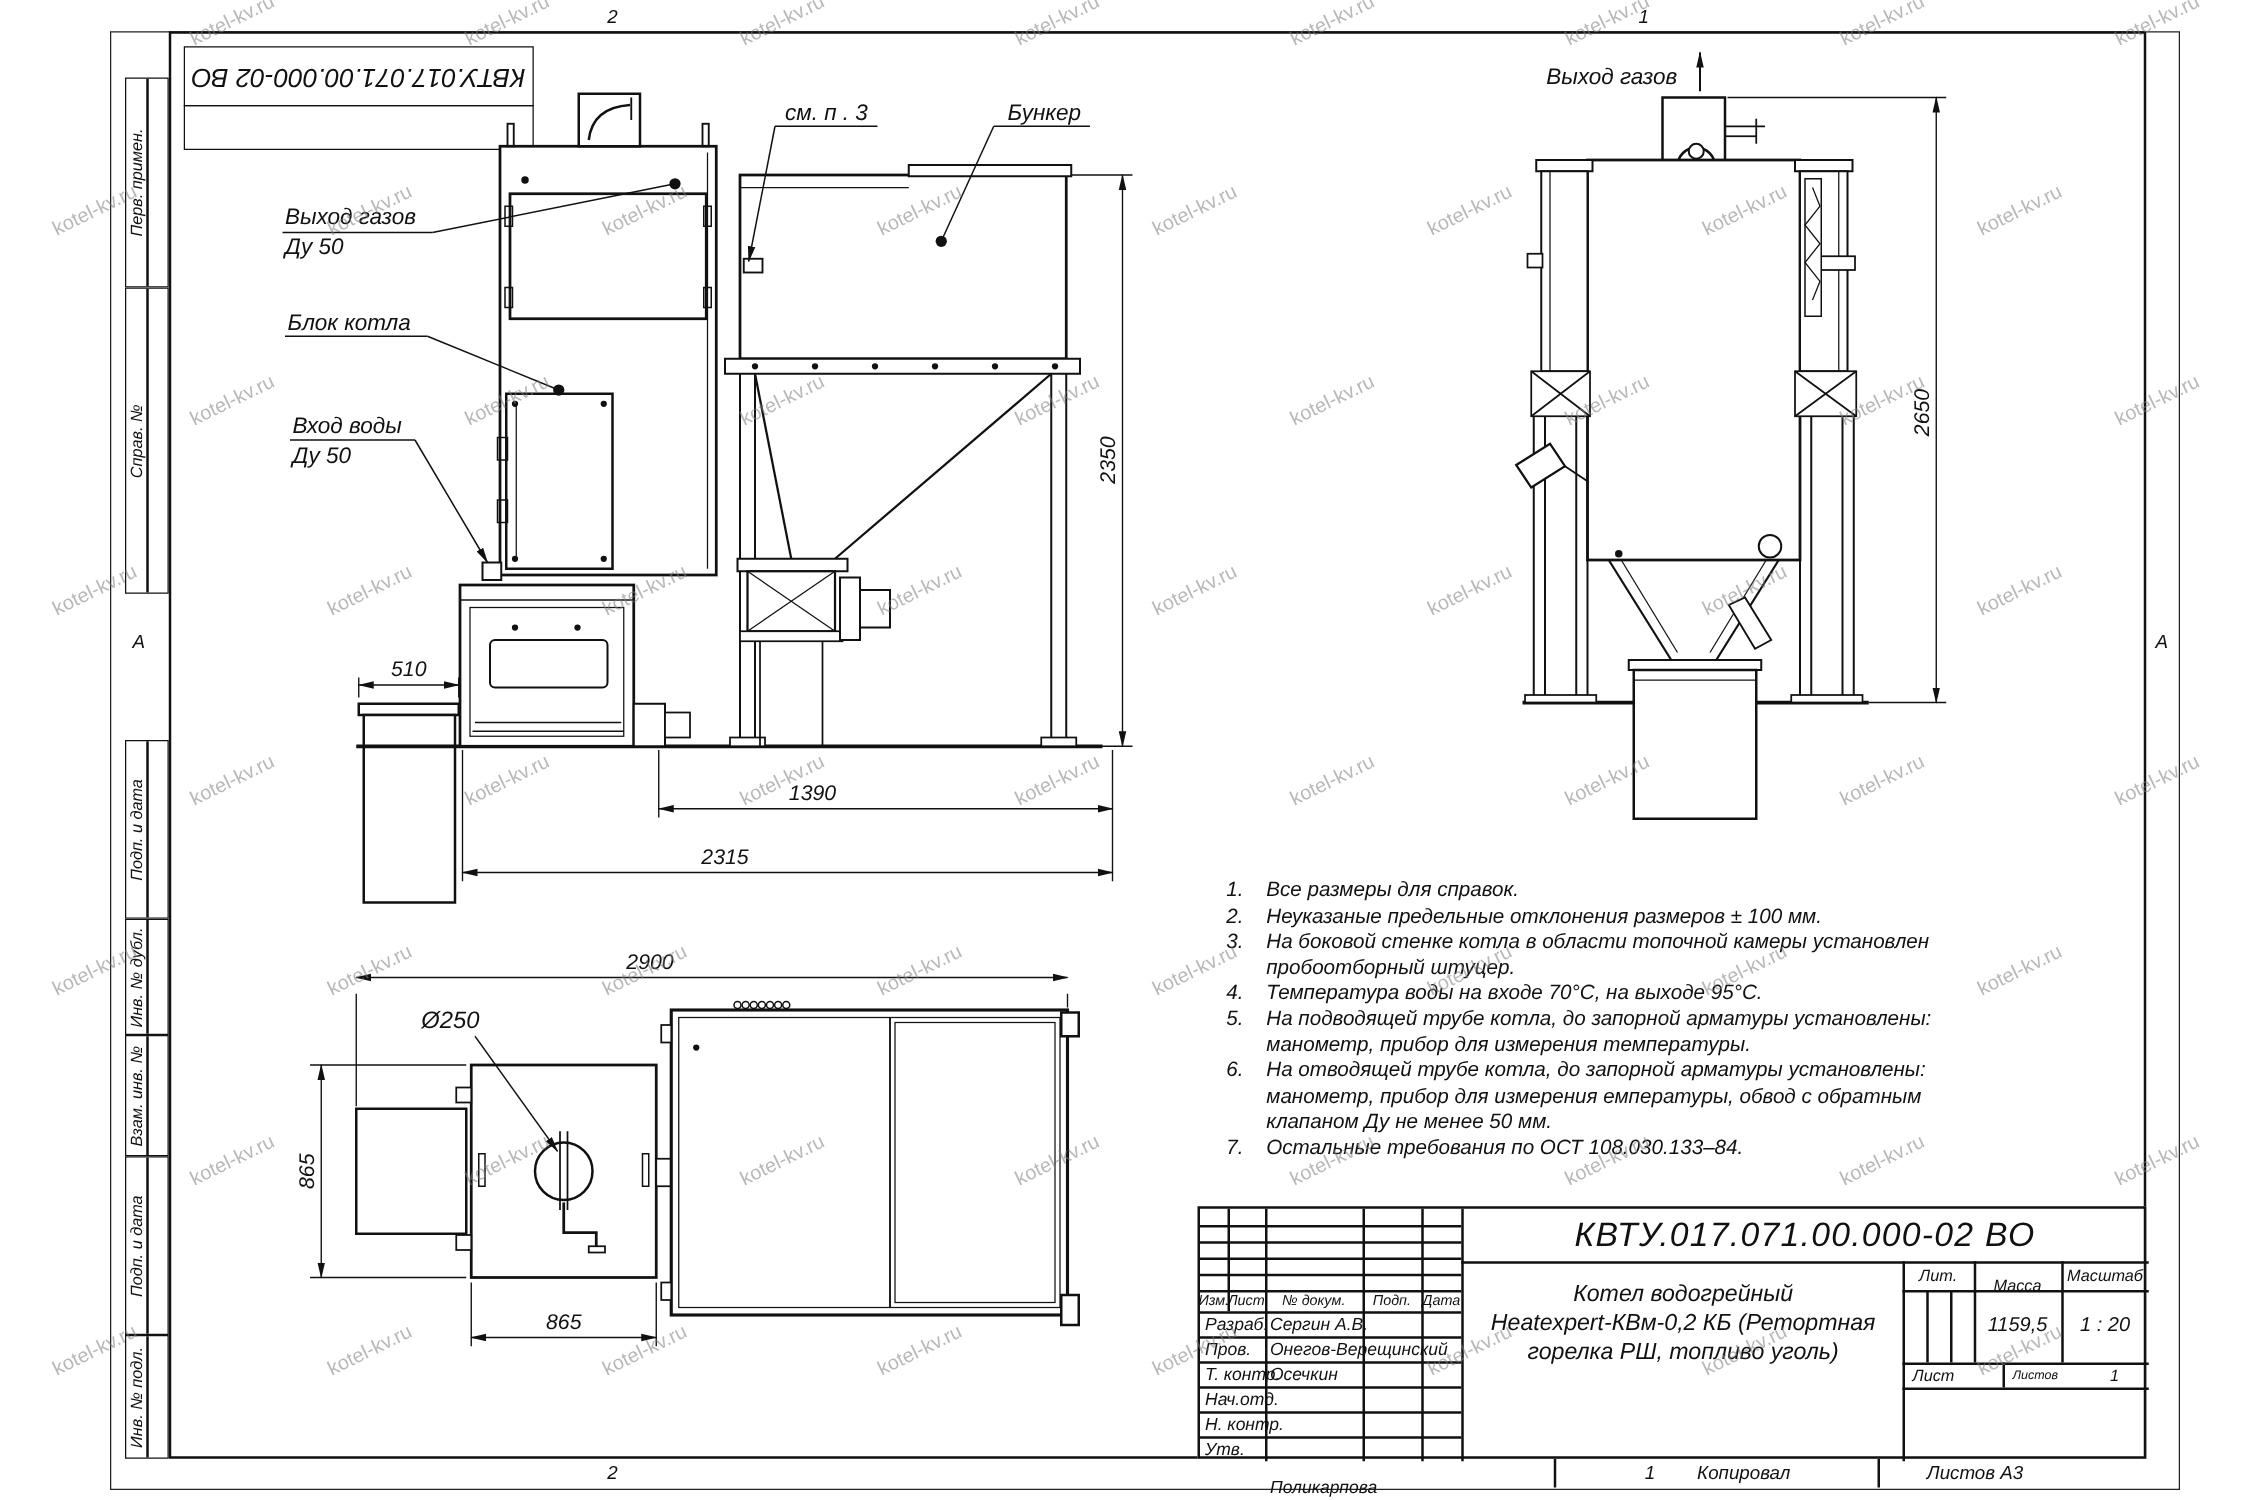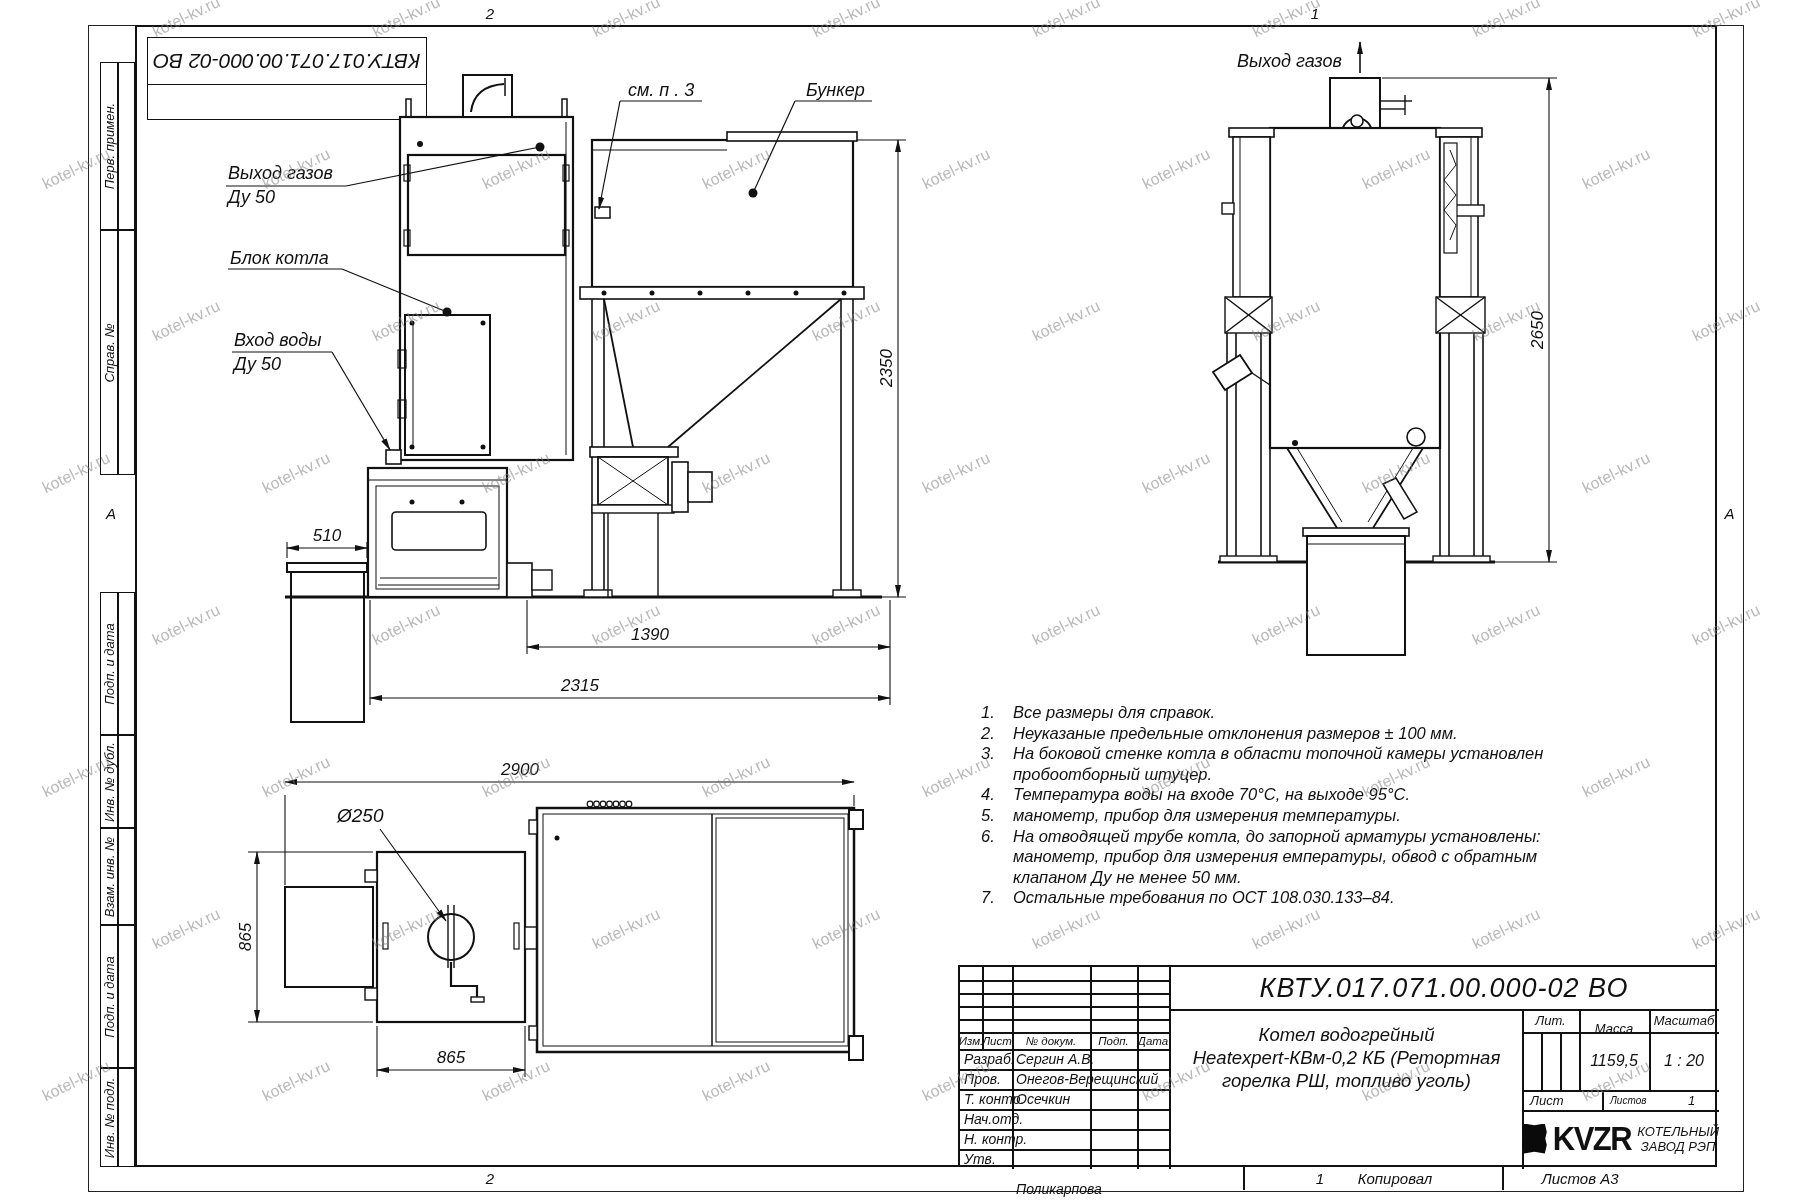--- a/index.html
+++ b/index.html
@@ -365,21 +365,21 @@
       <line x1="380" y1="829" x2="446" y2="921" marker-end="url(#arr)"></line>
     </g>
   </svg>
 
   <div class="notes">
     <div class="row"><span class="num">1.</span><span>Все размеры для справок.</span></div>
     <div class="row"><span class="num">2.</span><span>Неуказаные предельные отклонения размеров ± 100 мм.</span></div>
     <div class="row"><span class="num">3.</span><span>На боковой стенке котла в области топочной камеры установлен</span></div>
     <div class="row"><span>пробоотборный штуцер.</span></div>
     <div class="row"><span class="num">4.</span><span>Температура воды на входе 70°С, на выходе 95°С.</span></div>
-    <div class="row"><span class="num">5.</span></div>
+    <div class="row"><span class="num">5.</span><span>На подводящей трубе котла, до запорной арматуры установлены:</span></div>
     <div class="row"><span>манометр, прибор для измерения температуры.</span></div>
     <div class="row"><span class="num">6.</span><span>На отводящей трубе котла, до запорной арматуры установлены:</span></div>
     <div class="row"><span>манометр, прибор для измерения емпературы, обвод с обратным</span></div>
     <div class="row"><span>клапаном Ду не менее 50 мм.</span></div>
     <div class="row"><span class="num">7.</span><span>Остальные требования по ОСТ 108.030.133–84.</span></div>
   </div>
 
   <div class="tblock">
 
     <div class="vl" style="left:209px;top:0;height:202px;width:2px;"></div>
@@ -439,28 +439,20 @@
     <div class="tb-text c" style="left:562px;top:42px;width:57px;height:23px;font-size:13px;">Лит.</div>
     <div class="tb-text c" style="left:619px;top:42px;width:70px;height:39px;font-size:13px;">Масса</div>
     <div class="tb-text c" style="left:689px;top:42px;width:70px;height:23px;font-size:13px;">Масштаб</div>
     <div class="tb-text c" style="left:619px;top:65px;width:70px;height:58px;font-size:16px;">1159,5</div>
     <div class="tb-text c" style="left:689px;top:65px;width:70px;height:58px;font-size:16px;">1 : 20</div>
 
     <div class="tb-text" style="left:570px;top:123px;width:70px;height:20px;font-size:13px;">Лист</div>
     <div class="tb-text" style="left:650px;top:123px;width:60px;height:20px;font-size:10px;">Листов</div>
     <div class="tb-text" style="left:728px;top:123px;width:20px;height:20px;font-size:13px;">1</div>
 
-    <div class="tb-text c kvzr" style="left:562px;top:143px;width:197px;height:57px;">
-      <span class="kvzr-icon"></span>
-      <span class="kvzr-word" style="font-style:normal;">KVZR</span>
-      <span class="kvzr-sub">
-        <div>КОТЕЛЬНЫЙ</div>
-        <div>ЗАВОД РЭП</div>
-      </span>
-    </div>
   </div>
 
   <div class="wm-layer">
       <span class="wm" style="left: -70px; top: 8px;">kotel-kv.ru</span>
       <span class="wm" style="left: 150px; top: 8px;">kotel-kv.ru</span>
       <span class="wm" style="left: 370px; top: 8px;">kotel-kv.ru</span>
       <span class="wm" style="left: 590px; top: 8px;">kotel-kv.ru</span>
       <span class="wm" style="left: 810px; top: 8px;">kotel-kv.ru</span>
       <span class="wm" style="left: 1030px; top: 8px;">kotel-kv.ru</span>
       <span class="wm" style="left: 1250px; top: 8px;">kotel-kv.ru</span>

